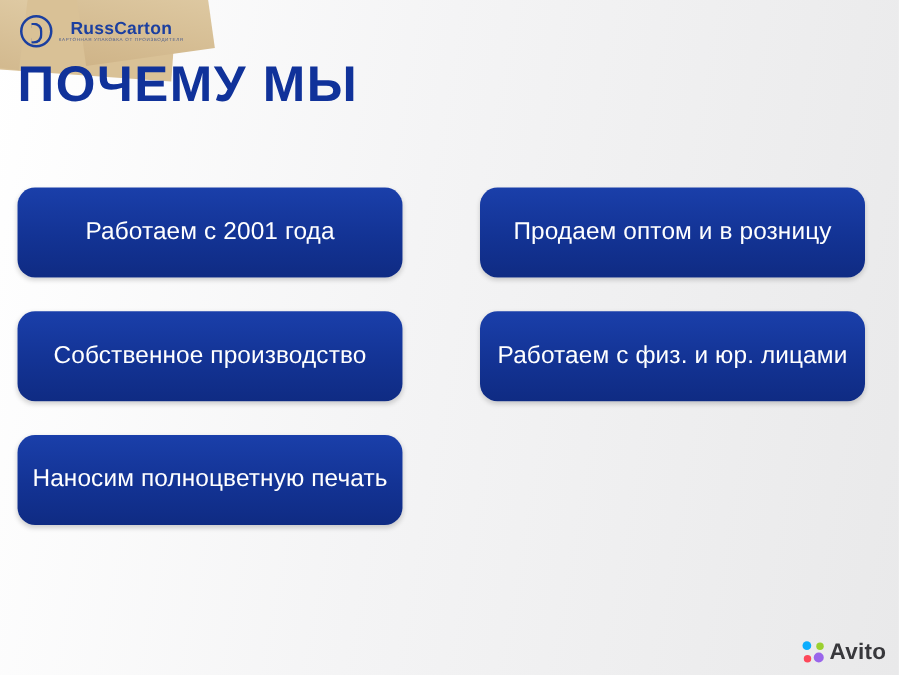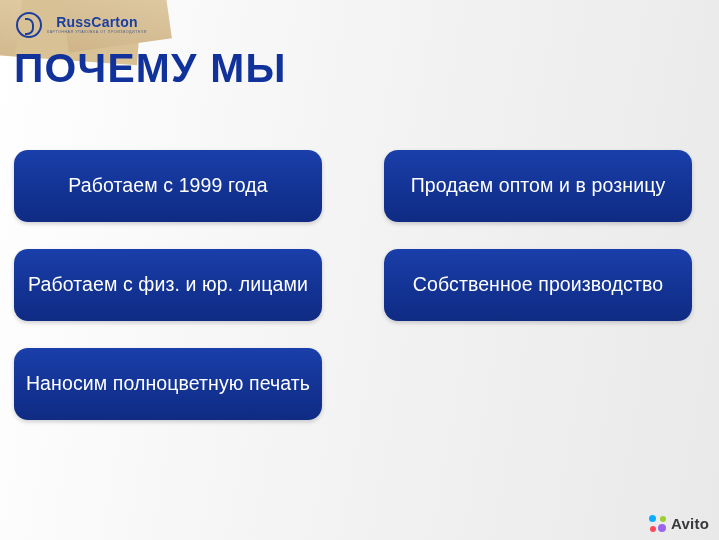--- a/index.html
+++ b/index.html
@@ -174,21 +174,21 @@
   }
   .dot {
     position: absolute;
     border-radius: 50%;
   }
   .dot-a { width: 7px; height: 7px; background: #0af; left: 0; top: 0; background: #00aaff; }
   .dot-b { width: 6px; height: 6px; background: #a3e635; right: 0; top: 1px; background: #97cf26; }
   .dot-c { width: 6px; height: 6px; background: #ff4053; left: 1px; bottom: 0; }
   .dot-d { width: 8px; height: 8px; background: #965eeb; right: 0; bottom: 0; }
   .avito-word {
-    font-size: 15px;
+    font-size: 18px;
     font-weight: bold;
     color: #2f2f33;
     letter-spacing: .2px;
   }
 </style>
 </head>
 <body>
 
 <div class="slide">
 
@@ -216,30 +216,30 @@
     <div class="logo-text">
       <div class="logo-name">RussCarton</div>
       <div class="logo-sub">КАРТОННАЯ УПАКОВКА ОТ ПРОИЗВОДИТЕЛЯ</div>
     </div>
   </div>
 
   <div class="title">ПОЧЕМУ МЫ</div>
 
   <div class="grid">
     <div class="card">
-      <span class="card-text">Работаем с 1999 года</span>
+      <span class="card-text">Работаем с 2001 года</span>
     </div>
     <div class="card">
       <span class="card-text">Продаем оптом и в розницу</span>
     </div>
     <div class="card">
+      <span class="card-text">Собственное производство</span>
+    </div>
+    <div class="card">
       <span class="card-text">Работаем с физ. и юр. лицами</span>
-    </div>
-    <div class="card">
-      <span class="card-text">Собственное производство</span>
     </div>
     <div class="card">
       <span class="card-text">Наносим полноцветную печать</span>
     </div>
   </div>
 
   <div class="avito">
     <div class="avito-mark">
       <span class="dot dot-a"></span>
       <span class="dot dot-b"></span>

